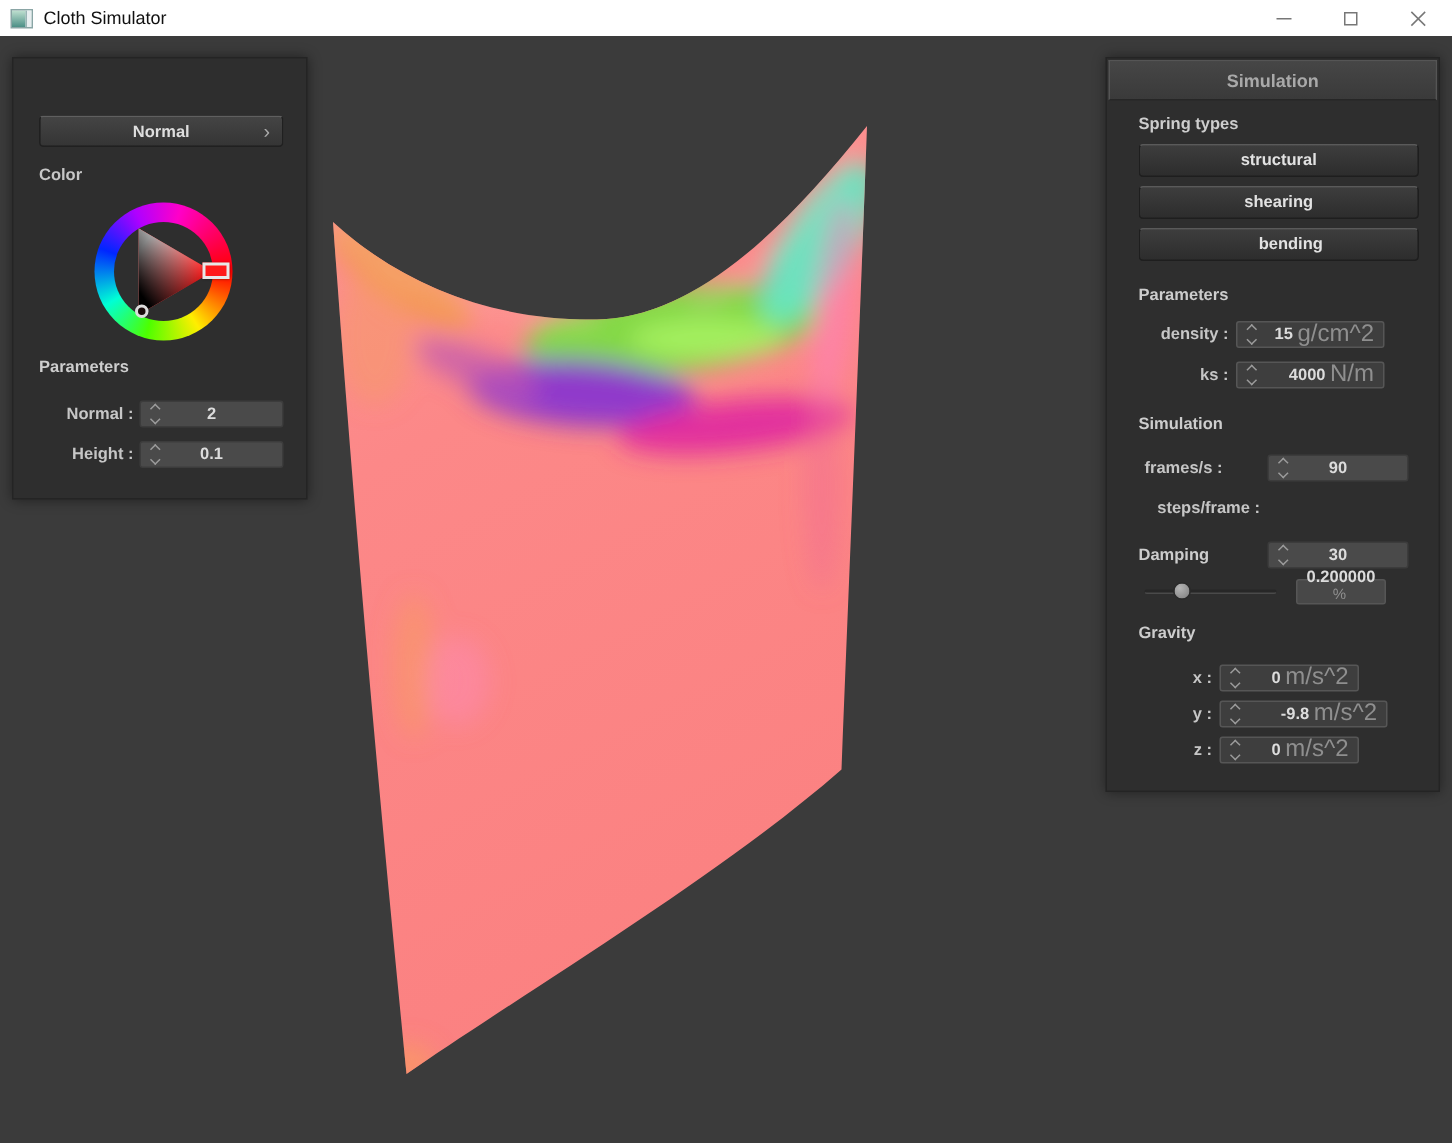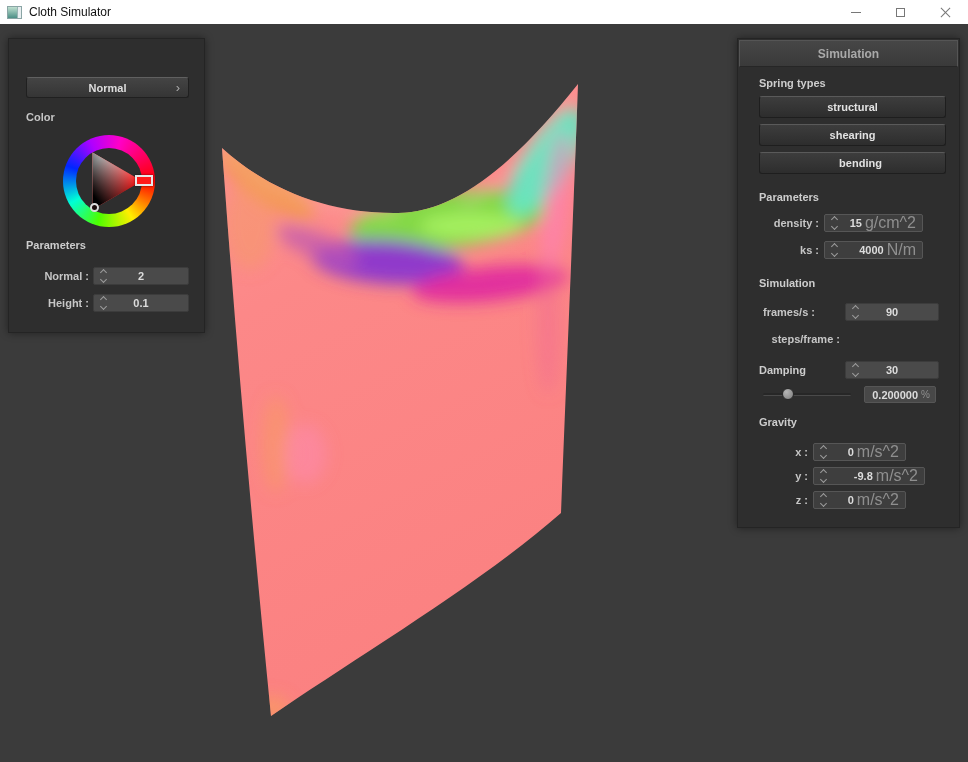--- a/index.html
+++ b/index.html
@@ -266,21 +266,21 @@
         </div>
       <div class="spin-val">30</div>
       <div style="width:16px;"></div>
     </div>
 
     <div class="sect-lbl" style="left:21px; top:325px;">Damping</div>
     <div class="slider" style="left:25px; top:347px; width:88px;">
       <div class="slider-track"></div>
       <div class="slider-handle" style="left:22%;"></div>
     </div>
-    <div class="val-box" style="left:126px; top:347px; width:72px;">
+    <div class="val-box" style="left:126px; top:347px; width:60px;flex-direction:column;">
       <span class="v">0.200000</span>
       <span class="u">%</span>
     </div>
 
     <div class="sect-lbl" style="left:21px; top:377px;">Gravity</div>
 
     <div class="lbl" style="left:0; top:407px; width:70px; text-align:right;">x :</div>
     <div class="spin dim with-unit" style="left:75px; top:404px; width:93px;">
       <div class="spin-arrows">
           <div class="caret-up"></div>

